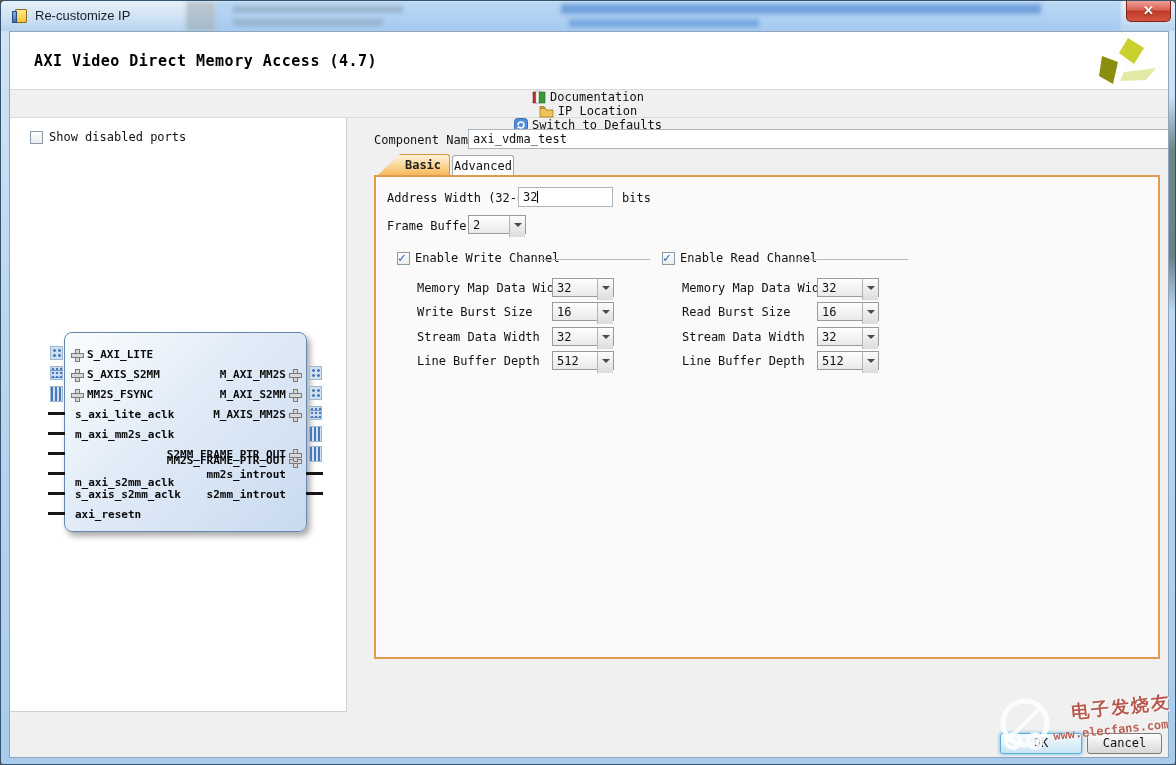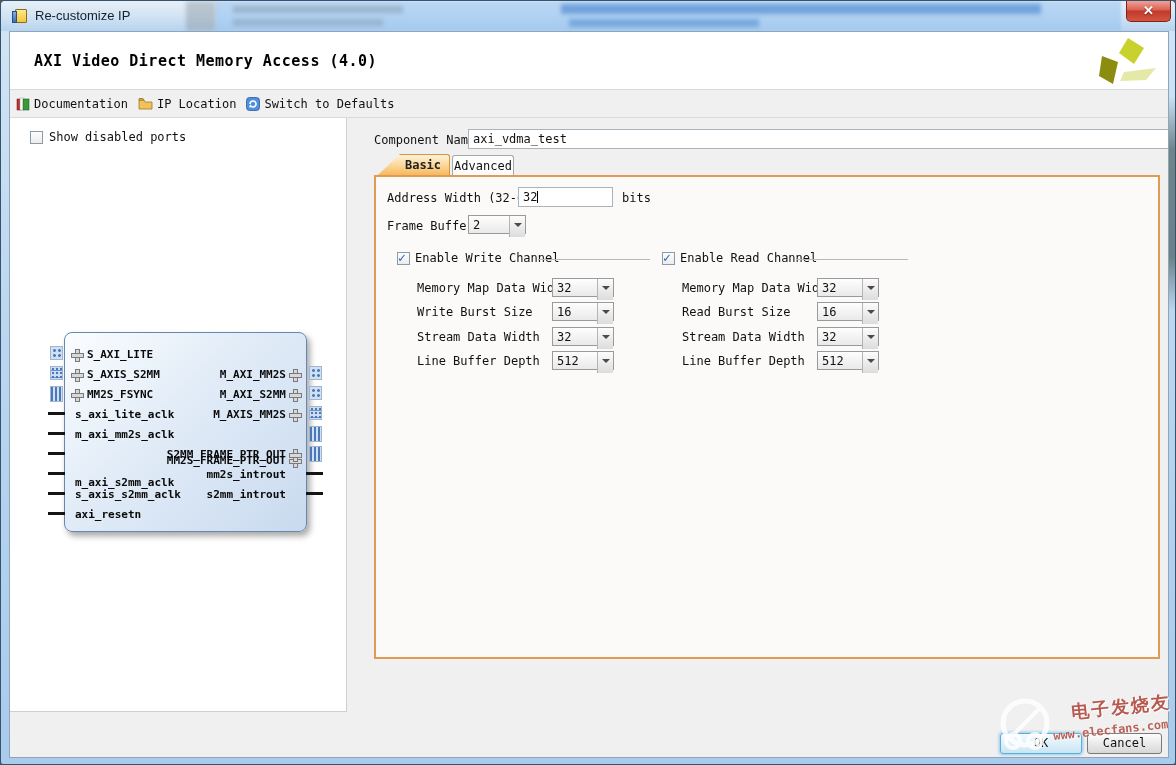--- a/index.html
+++ b/index.html
@@ -30,21 +30,21 @@
     border:1px solid #7e241a;border-top:none;border-radius:0 0 5px 5px;
     color:#fff;font-family:"Liberation Sans",sans-serif;font-weight:bold;font-size:13px;
     text-align:center;line-height:19px;text-shadow:0 1px 1px rgba(0,0,0,.5);cursor:pointer;}
   
   .dialog{position:absolute;left:8px;top:30px;width:1160px;height:727px;background:#f0f0f0;
     border:1px solid #8ea6bd;overflow:hidden;}
   .hdr{position:absolute;left:0;top:0;width:1160px;height:58px;background:#fff;border-bottom:1px solid #d5dae0;}
   .hdr-title{position:absolute;left:24px;top:20px;font-weight:bold;font-size:15px;letter-spacing:.5px;color:#000;}
   .xlogo{position:absolute;right:14px;top:6px;width:58px;height:50px;}
   .toolbar{position:absolute;left:0;top:58px;width:1160px;height:28px;background:#f0f0f0;
-    border-bottom:1px solid #dadada;display:flex;align-items:center;padding-left:6px;}
+    border-bottom:1px solid #dadada;display:flex;align-items:center;padding-left:6px;flex-direction:column;}
   .tool-item{display:flex;align-items:center;gap:4px;margin-right:10px;cursor:pointer;font-size:12px;}
   .tool-item svg{display:block;}
   
   .left-panel{position:absolute;left:0;top:86px;width:337px;height:594px;background:#fff;
     border-right:1px solid #cfcfcf;border-bottom:1px solid #cfcfcf;}
   .sdp-row{position:absolute;left:20px;top:12px;display:flex;align-items:center;gap:6px;}
   .cb{width:13px;height:13px;background:linear-gradient(180deg,#fdfdfd,#ececec);border:1px solid #8a9aa8;position:relative;}
   .cb.checked::after{content:"✓";position:absolute;left:0px;top:-3px;font-size:13px;font-weight:bold;color:#2b62b8;}
   .ip-block{position:absolute;left:54px;top:214px;width:243px;height:200px;
     background:linear-gradient(135deg,#fbfdff 0%,#e3edf8 40%,#c9daef 100%);
@@ -117,21 +117,21 @@
     </div>
     <div class="tb-title">Re-customize IP</div>
     <div class="close-btn">✕</div>
   </div>
 
   <div class="border-shadow"></div>
 
   <div class="dialog">
 
     <div class="hdr">
-      <div class="hdr-title">AXI Video Direct Memory Access (4.0)</div>
+      <div class="hdr-title">AXI Video Direct Memory Access (4.7)</div>
       <svg class="xlogo" viewBox="0 0 58 50">
         <polygon points="30,0 46,10 36,26 21,15" fill="#c9d12c"></polygon>
         <polygon points="4,18 20,24 15,46 1,38" fill="#8b8d0e"></polygon>
         <polygon points="26,34 58,30 48,42 22,43" fill="#e4e9a8"></polygon>
       </svg>
     </div>
 
     <div class="toolbar">
       <div class="tool-item">
         <svg width="14" height="14" viewBox="0 0 14 14">

